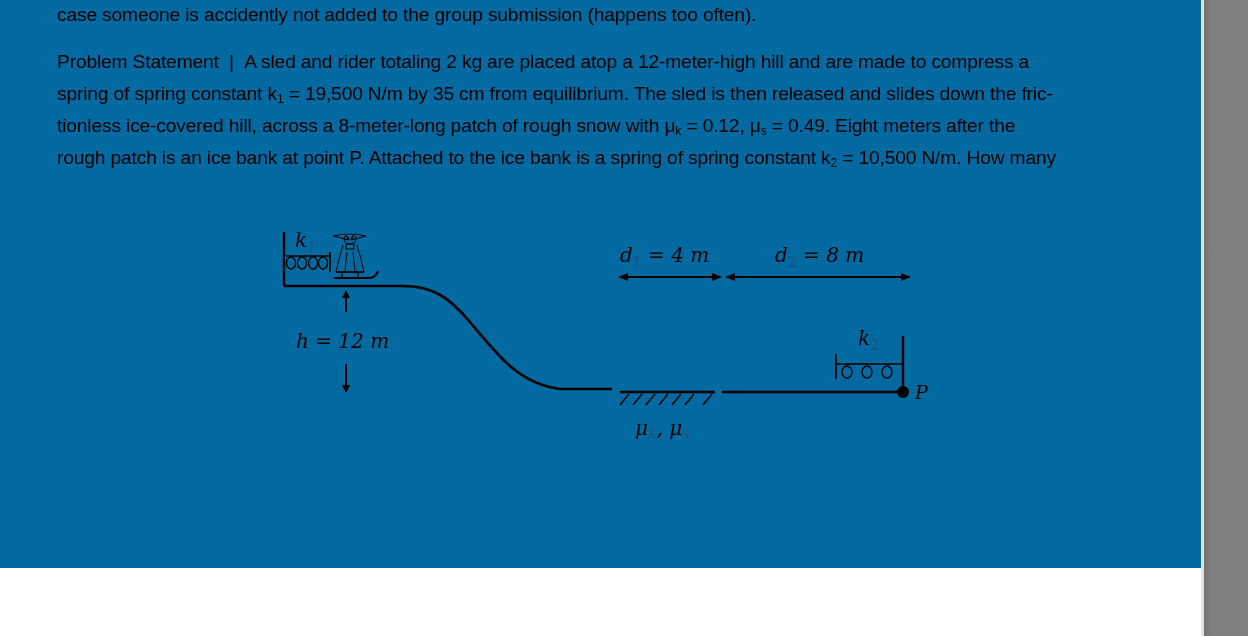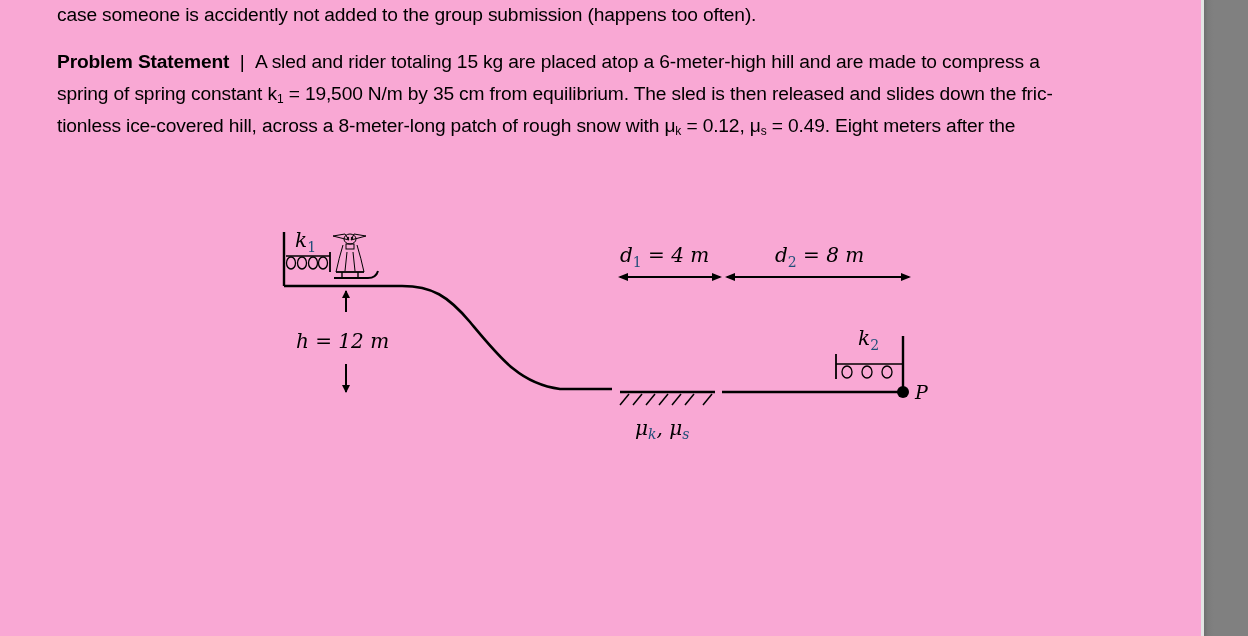--- a/index.html
+++ b/index.html
@@ -2,59 +2,62 @@
 <html><head>
 <meta charset="utf-8">
 <style>
   html, body { margin: 0; padding: 0; }
   body {
     width: 1248px; height: 636px; overflow: hidden; position: relative;
     background: #ffffff; color: #000000;
     font-family: "Liberation Sans", "DejaVu Sans", sans-serif;
   }
   .page {
-    position: absolute; left: 0; top: 0; width: 1203px; height: 636px;
-    background: #f9a8d4;
+    position: absolute; left: 0; top: 0; width: 1203px; height: 568px;
+    background: #0369a1;
   }
   .page-edge {
     position: absolute; left: 1201px; top: 0; width: 3px; height: 636px;
     background: #e4e4e4;
   }
   .gutter {
     position: absolute; left: 1204px; top: 0; width: 44px; height: 636px;
     background: linear-gradient(to right, #6f6f6f 0px, #7c7c7c 4px, #808080 10px, #808080 100%);
   }
   .text-line {
     position: absolute; left: 57px; font-size: 19.2px; line-height: 24px;
     white-space: nowrap; letter-spacing: -0.15px;
   }
   .line-0 { top: 3px; }
   .p { position: absolute; left: 57px; top: 46px; width: 1080px; font-size: 19.2px; line-height: 32px; letter-spacing: -0.15px; }
   .p .row { white-space: nowrap; height: 32px; }
-  .bold { font-weight: bold; }
+  .bold { font-weight: normal; }
   sub { font-size: 12px; line-height: 0; vertical-align: -3px; }
   .diagram { position: absolute; left: 0; top: 0; width: 1203px; height: 636px; pointer-events: none; }
   .diagram * { pointer-events: auto; }
 </style>
 </head>
 <body>
 
 <div class="page">
 
   <div class="text-line line-0">case someone is accidently not added to the group submission (happens too often).</div>
 
   <div class="p">
     <div class="row">
-      <span class="bold">Problem Statement</span>&nbsp;&nbsp;<span>|</span>&nbsp;&nbsp;<span>A sled and rider totaling 15 kg are placed atop a 6-meter-high hill and are made to compress a</span>
+      <span class="bold">Problem Statement</span>&nbsp;&nbsp;<span>|</span>&nbsp;&nbsp;<span>A sled and rider totaling 2 kg are placed atop a 12-meter-high hill and are made to compress a</span>
     </div>
     <div class="row">
       <span>spring of spring constant k</span><sub>1</sub><span> = 19,500 N/m by 35 cm from equilibrium. The sled is then released and slides down the fric-</span>
     </div>
     <div class="row">
       <span>tionless ice-covered hill, across a 8-meter-long patch of rough snow with μ</span><sub>k</sub><span> = 0.12, μ</span><sub>s</sub><span> = 0.49. Eight meters after the</span>
+    </div>
+    <div class="row">
+      <span>rough patch is an ice bank at point P. Attached to the ice bank is a spring of spring constant k</span><sub>2</sub><span> = 10,500 N/m. How many</span>
     </div>
   </div>
 
   <svg class="diagram" width="1203" height="636" viewBox="0 0 1203 636" xmlns="http://www.w3.org/2000/svg">
     <defs>
       <marker id="ah" markerWidth="8" markerHeight="8" refX="7" refY="4" orient="auto" markerUnits="userSpaceOnUse">
         <path d="M0,0 L8,4 L0,8 Z" fill="#000"></path>
       </marker>
     </defs>
 

